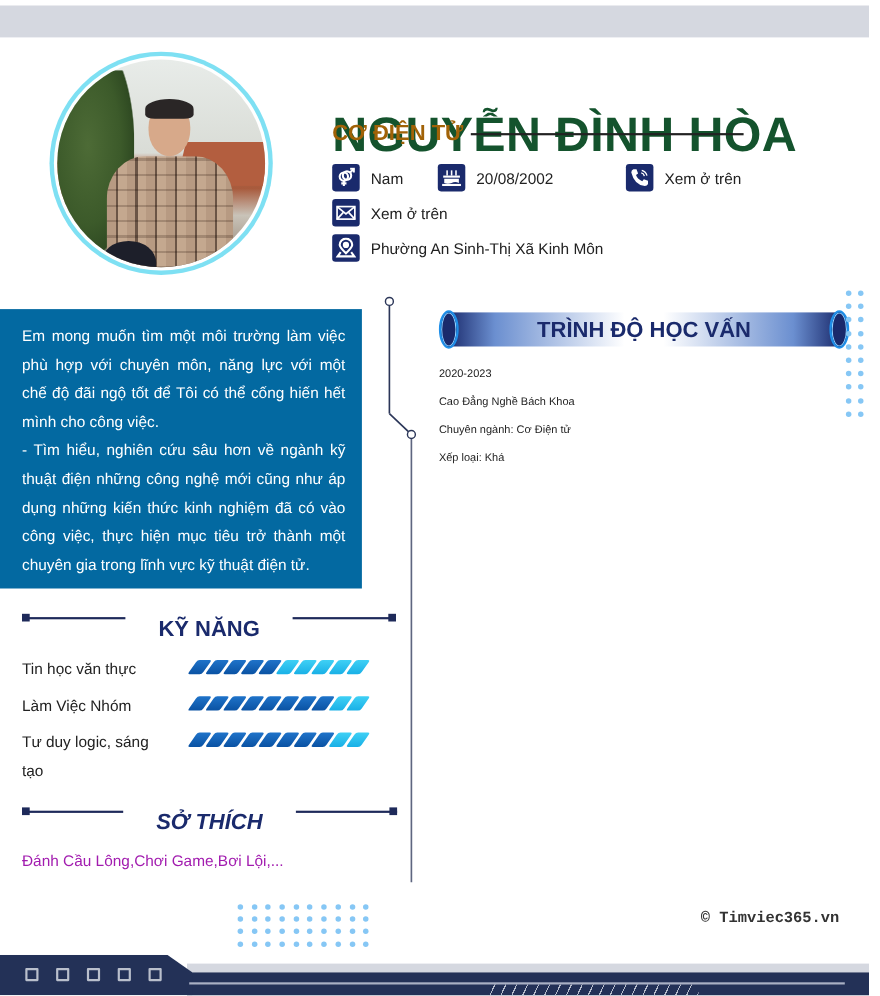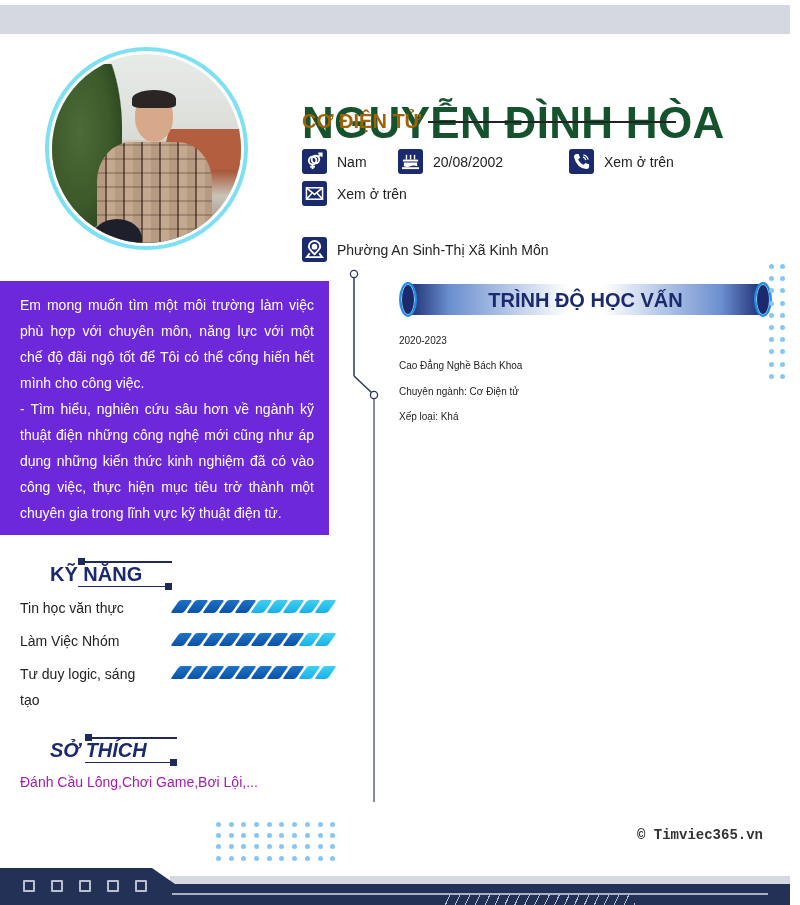--- a/index.html
+++ b/index.html
@@ -23,26 +23,26 @@
   .avatar .dark { position: absolute; left: 40px; top: 165px; width: 50px; height: 40px; border-radius: 50%; background: #1d1f2a; }
 
   .name { position: absolute; left: 302px; top: 58px; font-size: 44px; font-weight: 700; color: #14532d; letter-spacing: 0.3px; white-space: nowrap; margin-top: 40px; }
   .jobtitle { position: absolute; left: 302px; top: 110px; font-size: 20px; font-weight: 700; color: #a16207; white-space: nowrap; }
   .jobline { position: absolute; left: 428px; top: 121px; width: 248px; height: 1.5px; background: #222; }
 
   .info-item { position: absolute; display: flex; align-items: center; font-size: 14px; color: #222; white-space: nowrap; }
   .icon-box { width: 25px; height: 25px; border-radius: 3px; background: #1a2a6c; color: #fff; display: flex; align-items: center; justify-content: center; margin-right: 10px; }
   .icon-box svg { width: 19px; height: 19px; }
 
-  .objective { position: absolute; left: 0; top: 281px; width: 329px; height: 254px; background: #6d28d9; color: #fff; font-size: 14px; line-height: 26px; padding: 11px 15px 0 20px; text-align: justify; }
+  .objective { position: absolute; left: 0; top: 281px; width: 329px; height: 254px; background: #0369a1; color: #fff; font-size: 14px; line-height: 26px; padding: 11px 15px 0 20px; text-align: justify; }
   .objective p { margin: 0; }
 
   .timeline { position: absolute; left: 0; top: 0; width: 800px; height: 905px; pointer-events: none; }
 
-  .sec-head { position: absolute; display: flex; align-items: flex-end; flex-direction: column; }
+  .sec-head { position: absolute; display: flex; align-items: flex-start; }
   .sec-head .line { height: 1.5px; background: #1e2a5a; position: relative; }
   .sec-head .sq { position: absolute; top: -3px; width: 7px; height: 7px; background: #1e2a5a; }
   .sec-title { font-size: 20px; font-weight: 700; color: #1a2a6c; white-space: nowrap; }
 
   .skill-row { position: absolute; left: 20px; width: 330px; font-size: 14px; color: #222; }
   .skill-label { position: absolute; left: 0; top: 0; width: 130px; line-height: 26px; }
   .skill-bar { position: absolute; left: 155px; top: 5px; display: flex; gap: 2.6px; }
   .seg { width: 13.4px; height: 13px; transform: skewX(-35deg); border-radius: 2px; }
   .seg.on { background: linear-gradient(180deg, #1f73c9 0%, #0a52a3 100%); }
   .seg.off { background: linear-gradient(180deg, #3fd0f5 0%, #19b0e6 100%); }
@@ -140,21 +140,21 @@
     <svg viewBox="0 0 20 20" fill="none" stroke="#fff" stroke-width="1.6">
       <rect x="1.5" y="4" width="17" height="12"></rect>
         <polyline points="1.5,4 10,11 18.5,4"></polyline>
       <line x1="1.5" y1="16" x2="7.5" y2="9.5"></line>
         <line x1="18.5" y1="16" x2="12.5" y2="9.5"></line>
     </svg>
   </span>
   <span>Xem ở trên</span>
 </div>
 
-<div class="info-item" style="left:302px; top:213px;margin-top:24px;">
+<div class="info-item" style="left:302px; top:213px;">
   <span class="icon-box">
     <svg viewBox="0 0 20 20" fill="none" stroke="#fff" stroke-width="2">
       <path d="M10 15 Q4 9 4 7 A6 6 0 0 1 16 7 Q16 9 10 15 Z"></path>
         <circle cx="10" cy="7" r="2" fill="#fff"></circle>
       <path d="M5 14 L2 18 L18 18 L15 14"></path>
     </svg>
   </span>
   <span>Phường An Sinh-Thị Xã Kinh Môn</span>
 </div>
 

